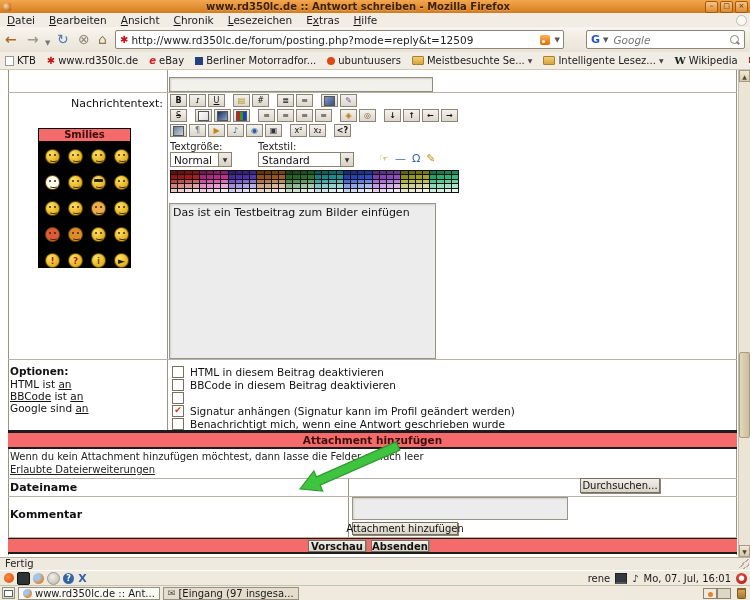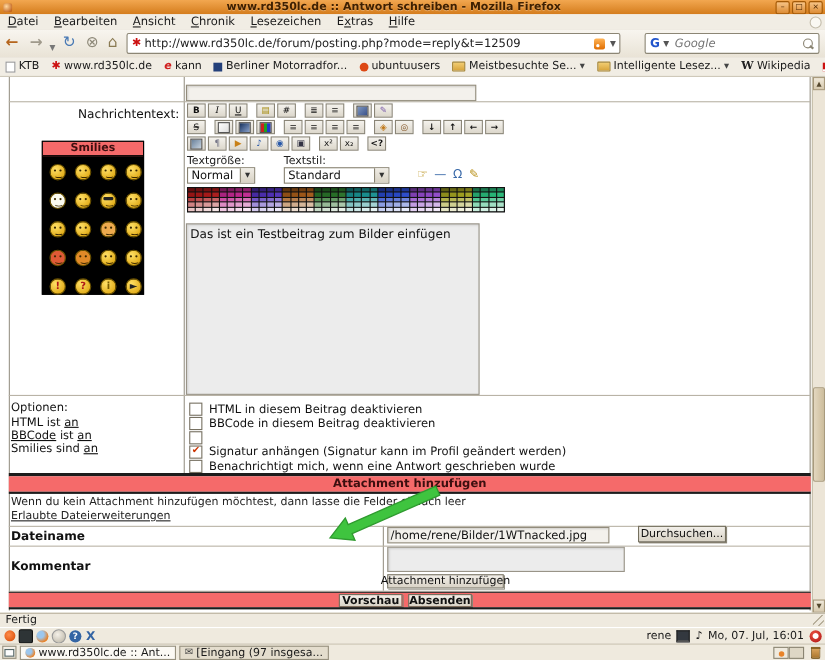--- a/index.html
+++ b/index.html
@@ -209,21 +209,21 @@
       <span class="bm">
         <span class="bmi i-page"></span>
         <span>KTB</span>
       </span>
       <span class="bm">
         <span class="bmi i-ast">✱</span>
         <span>www.rd350lc.de</span>
       </span>
       <span class="bm">
         <span class="bmi i-ebay">e</span>
-        <span>kann</span>
+        <span>eBay</span>
       </span>
       <span class="bm">
         <span class="bmi i-doc"></span>
         <span>Berliner Motorradfor...</span>
       </span>
       <span class="bm">
         <span class="bmi i-ubu"></span>
         <span>ubuntuusers</span>
       </span>
       <span class="bm">
@@ -625,25 +625,25 @@
         <div style="background: rgb(245, 245, 230);"></div>
         <div style="background: rgb(199, 237, 220);"></div>
         <div style="background: rgb(210, 240, 227);"></div>
         <div style="background: rgb(221, 244, 233);"></div>
         <div style="background: rgb(231, 247, 240);"></div>
       </div>
 
 
     <textarea class="pgtextarea" style="left: 169px; top: 133px; width: 267px; height: 156px;">Das ist ein Testbeitrag zum Bilder einfügen</textarea>
 
-    <div class="lbl optline" style="left:10px;top:295px;position:absolute;">Optionen:</div>
+    <div class="lbl optline" style="left:10px;top:295px;position:absolute;font-weight:bold;">Optionen:</div>
     <div id="optlines">
         <div class="optline" style="position: absolute; left: 10px; top: 308px;"><span>HTML ist </span><u>an</u></div>
         <div class="optline" style="position: absolute; left: 10px; top: 320px;"><u>BBCode</u><span> ist </span><u>an</u></div>
-        <div class="optline" style="position: absolute; left: 10px; top: 332px;"><span>Smilies sind </span><u>an</u></div>
+        <div class="optline" style="position: absolute; left: 10px; top: 332px;"><span>Google sind </span><u>an</u></div>
       </div>
     <div id="cblist">
         <div class="cbrow" style="top: 295px;">
           <span class="cb"></span>
           <span class="cblbl">HTML in diesem Beitrag deaktivieren</span>
         </div>
         <div class="cbrow" style="top: 308px;">
           <span class="cb"></span>
           <span class="cblbl">BBCode in diesem Beitrag deaktivieren</span>
         </div>
@@ -661,23 +661,20 @@
       </div>
 
     <div class="hl-dark" style="left:8px;top:360px;width:729px;height:3px;"></div>
     <div class="redbar" style="left:8px;top:363px;width:729px;height:14px;text-align:center;font-weight:bold;font-size:10.5px;color:#3c0f0f;line-height:14px;">Attachment hinzufügen</div>
     <div class="hl-dark" style="left:8px;top:377px;width:729px;height:2px;"></div>
 
     <div class="small-lbl" style="left:10px;top:381px;">Wenn du kein Attachment hinzufügen möchtest, dann lasse die Felder einfach leer</div>
     <div class="small-lbl linktext" style="left:10px;top:394px;">Erlaubte Dateierweiterungen</div>
 
     <div class="lbl" style="left:10px;top:411px;font-weight:bold;">Dateiname</div>
-    <div class="inputbox" style="left:352px;top:409px;width:200px;height:13px;">
-      <input value="/home/rene/Bilder/1WTnacked.jpg" style="">
-    </div>
     <div class="pbtn" style="left:580px;top:408px;width:80px;height:15px;">Durchsuchen...</div>
 
     <div class="lbl" style="left:10px;top:438px;font-weight:bold;">Kommentar</div>
     <textarea class="pgtextarea" style="left: 352px; top: 427px; width: 216px; height: 23px;"></textarea>
     <div class="pbtn" style="left:352px;top:452px;width:106px;height:13px;">Attachment hinzufügen</div>
 
     <div class="hl-dark" style="left:8px;top:468px;width:729px;height:1px;"></div>
     <div class="redbar" style="left:8px;top:469px;width:729px;height:13px;"></div>
     <div class="pbtn bold" style="left:308px;top:470px;width:58px;height:12px;">Vorschau</div>
     <div class="pbtn bold" style="left:371px;top:470px;width:58px;height:12px;">Absenden</div>

